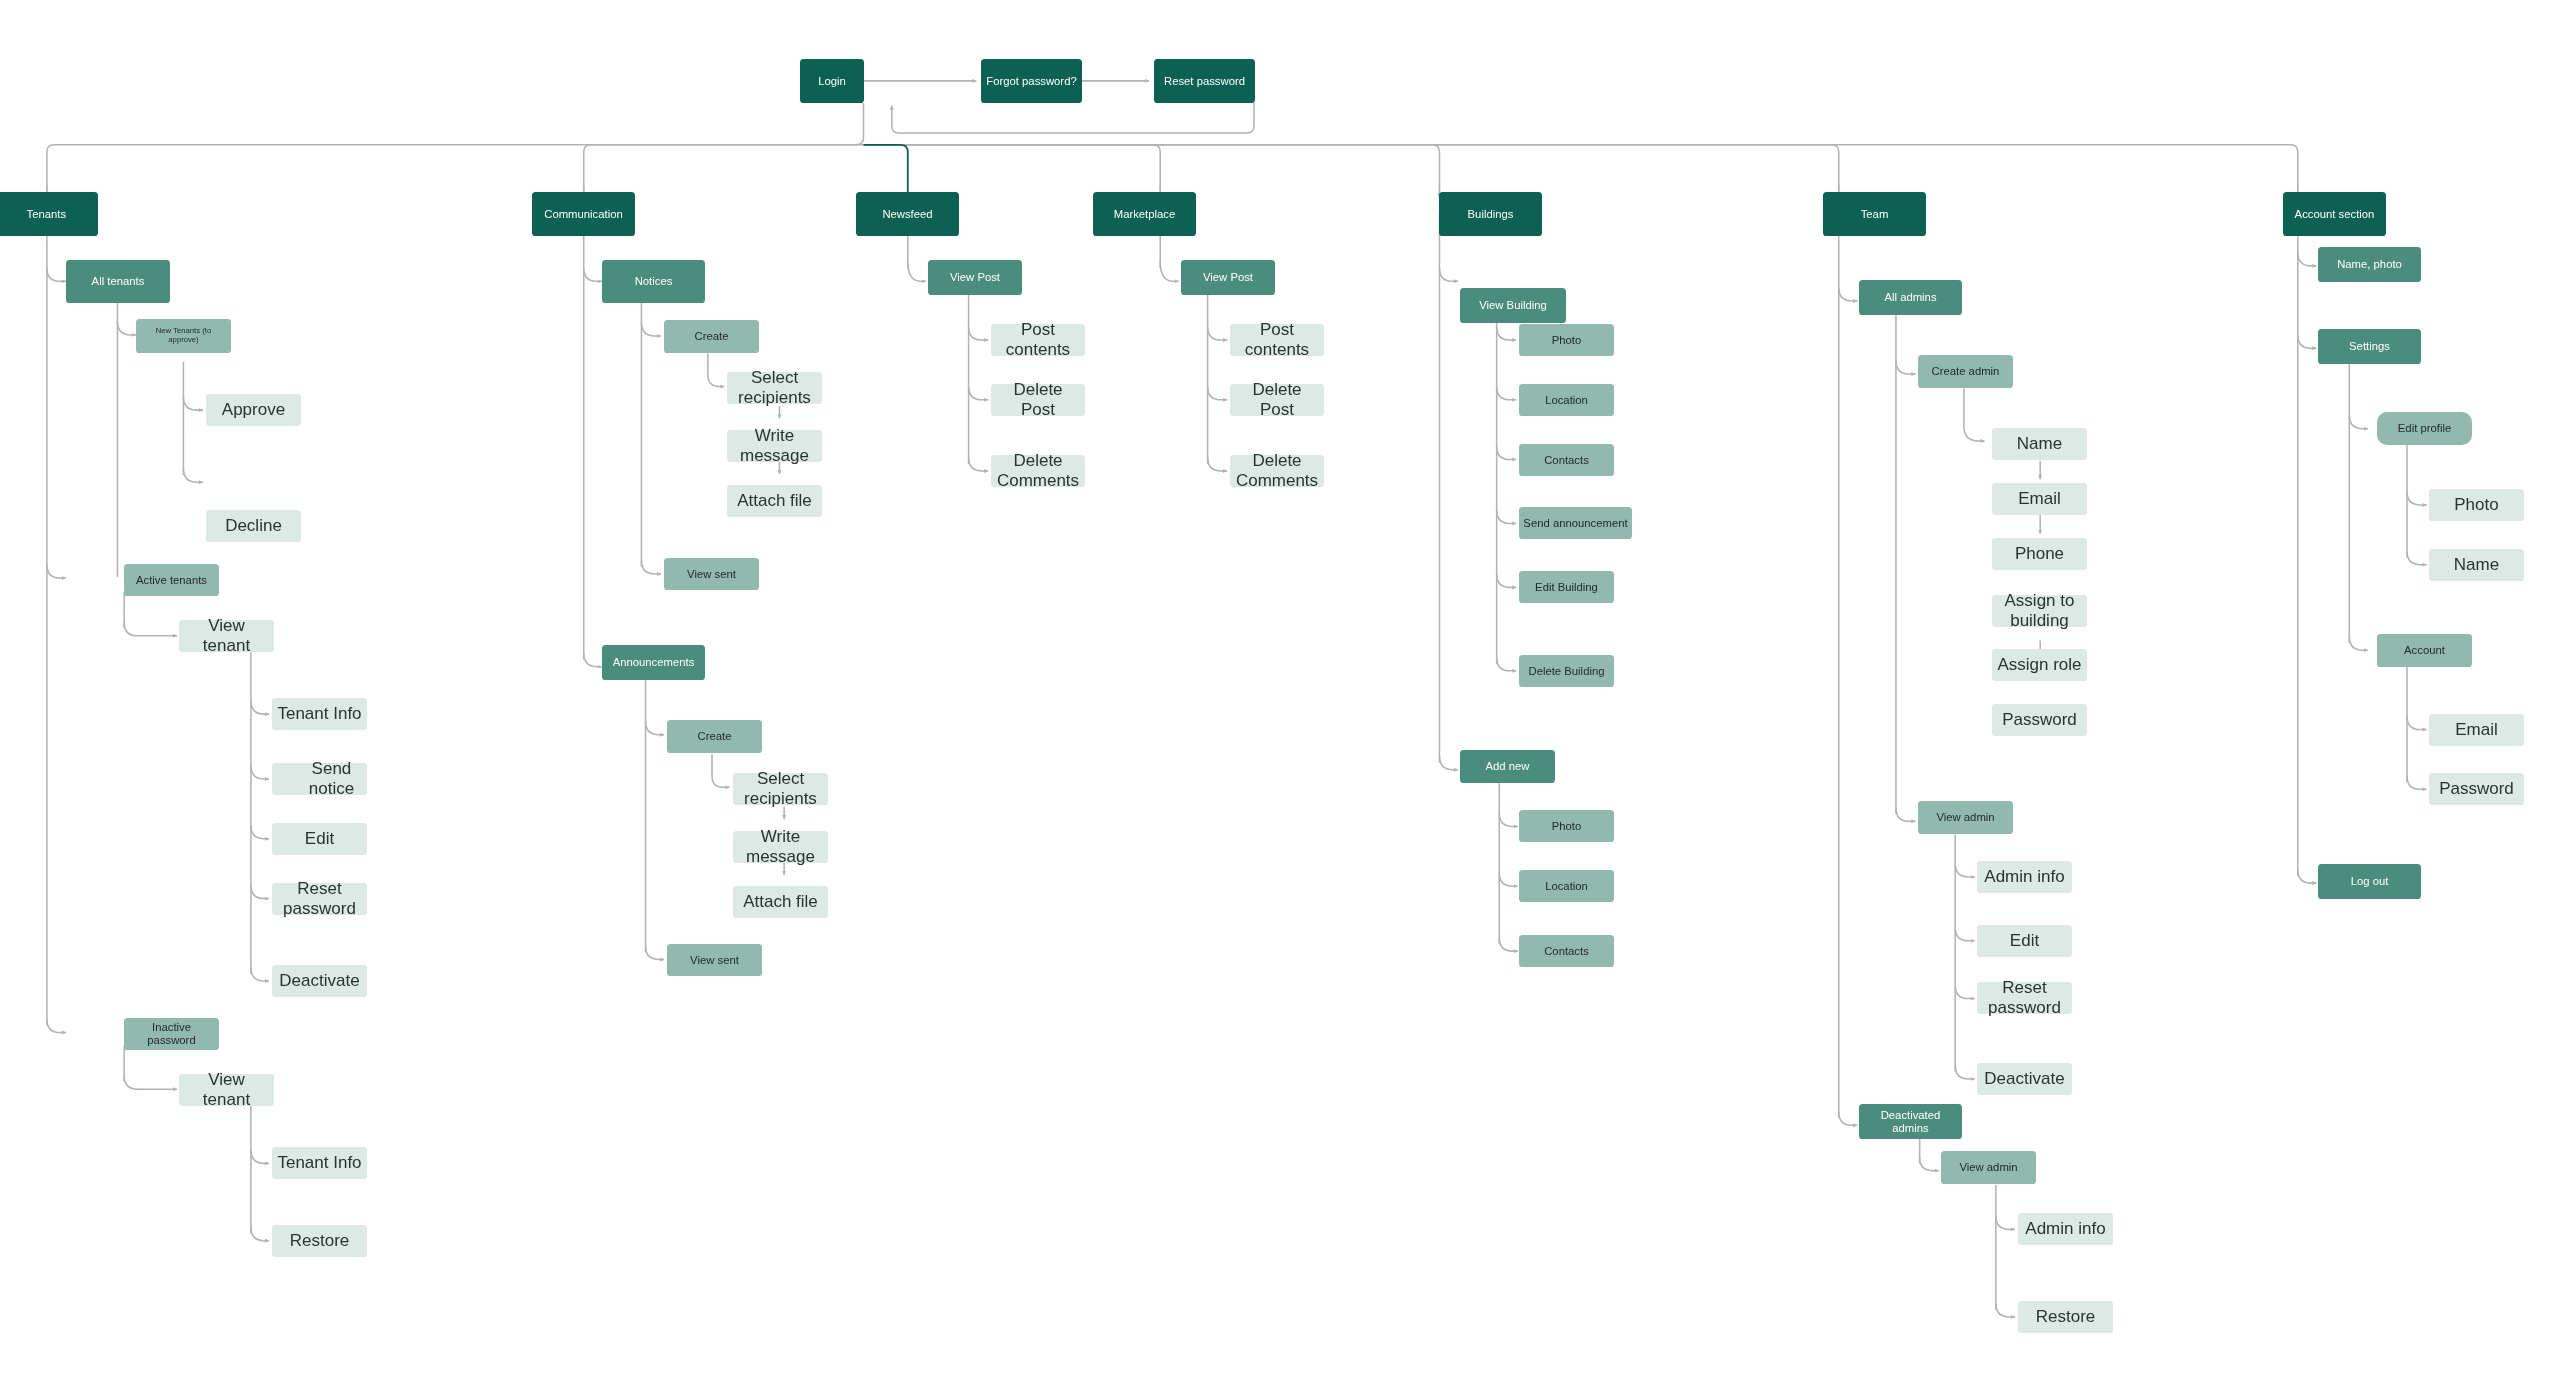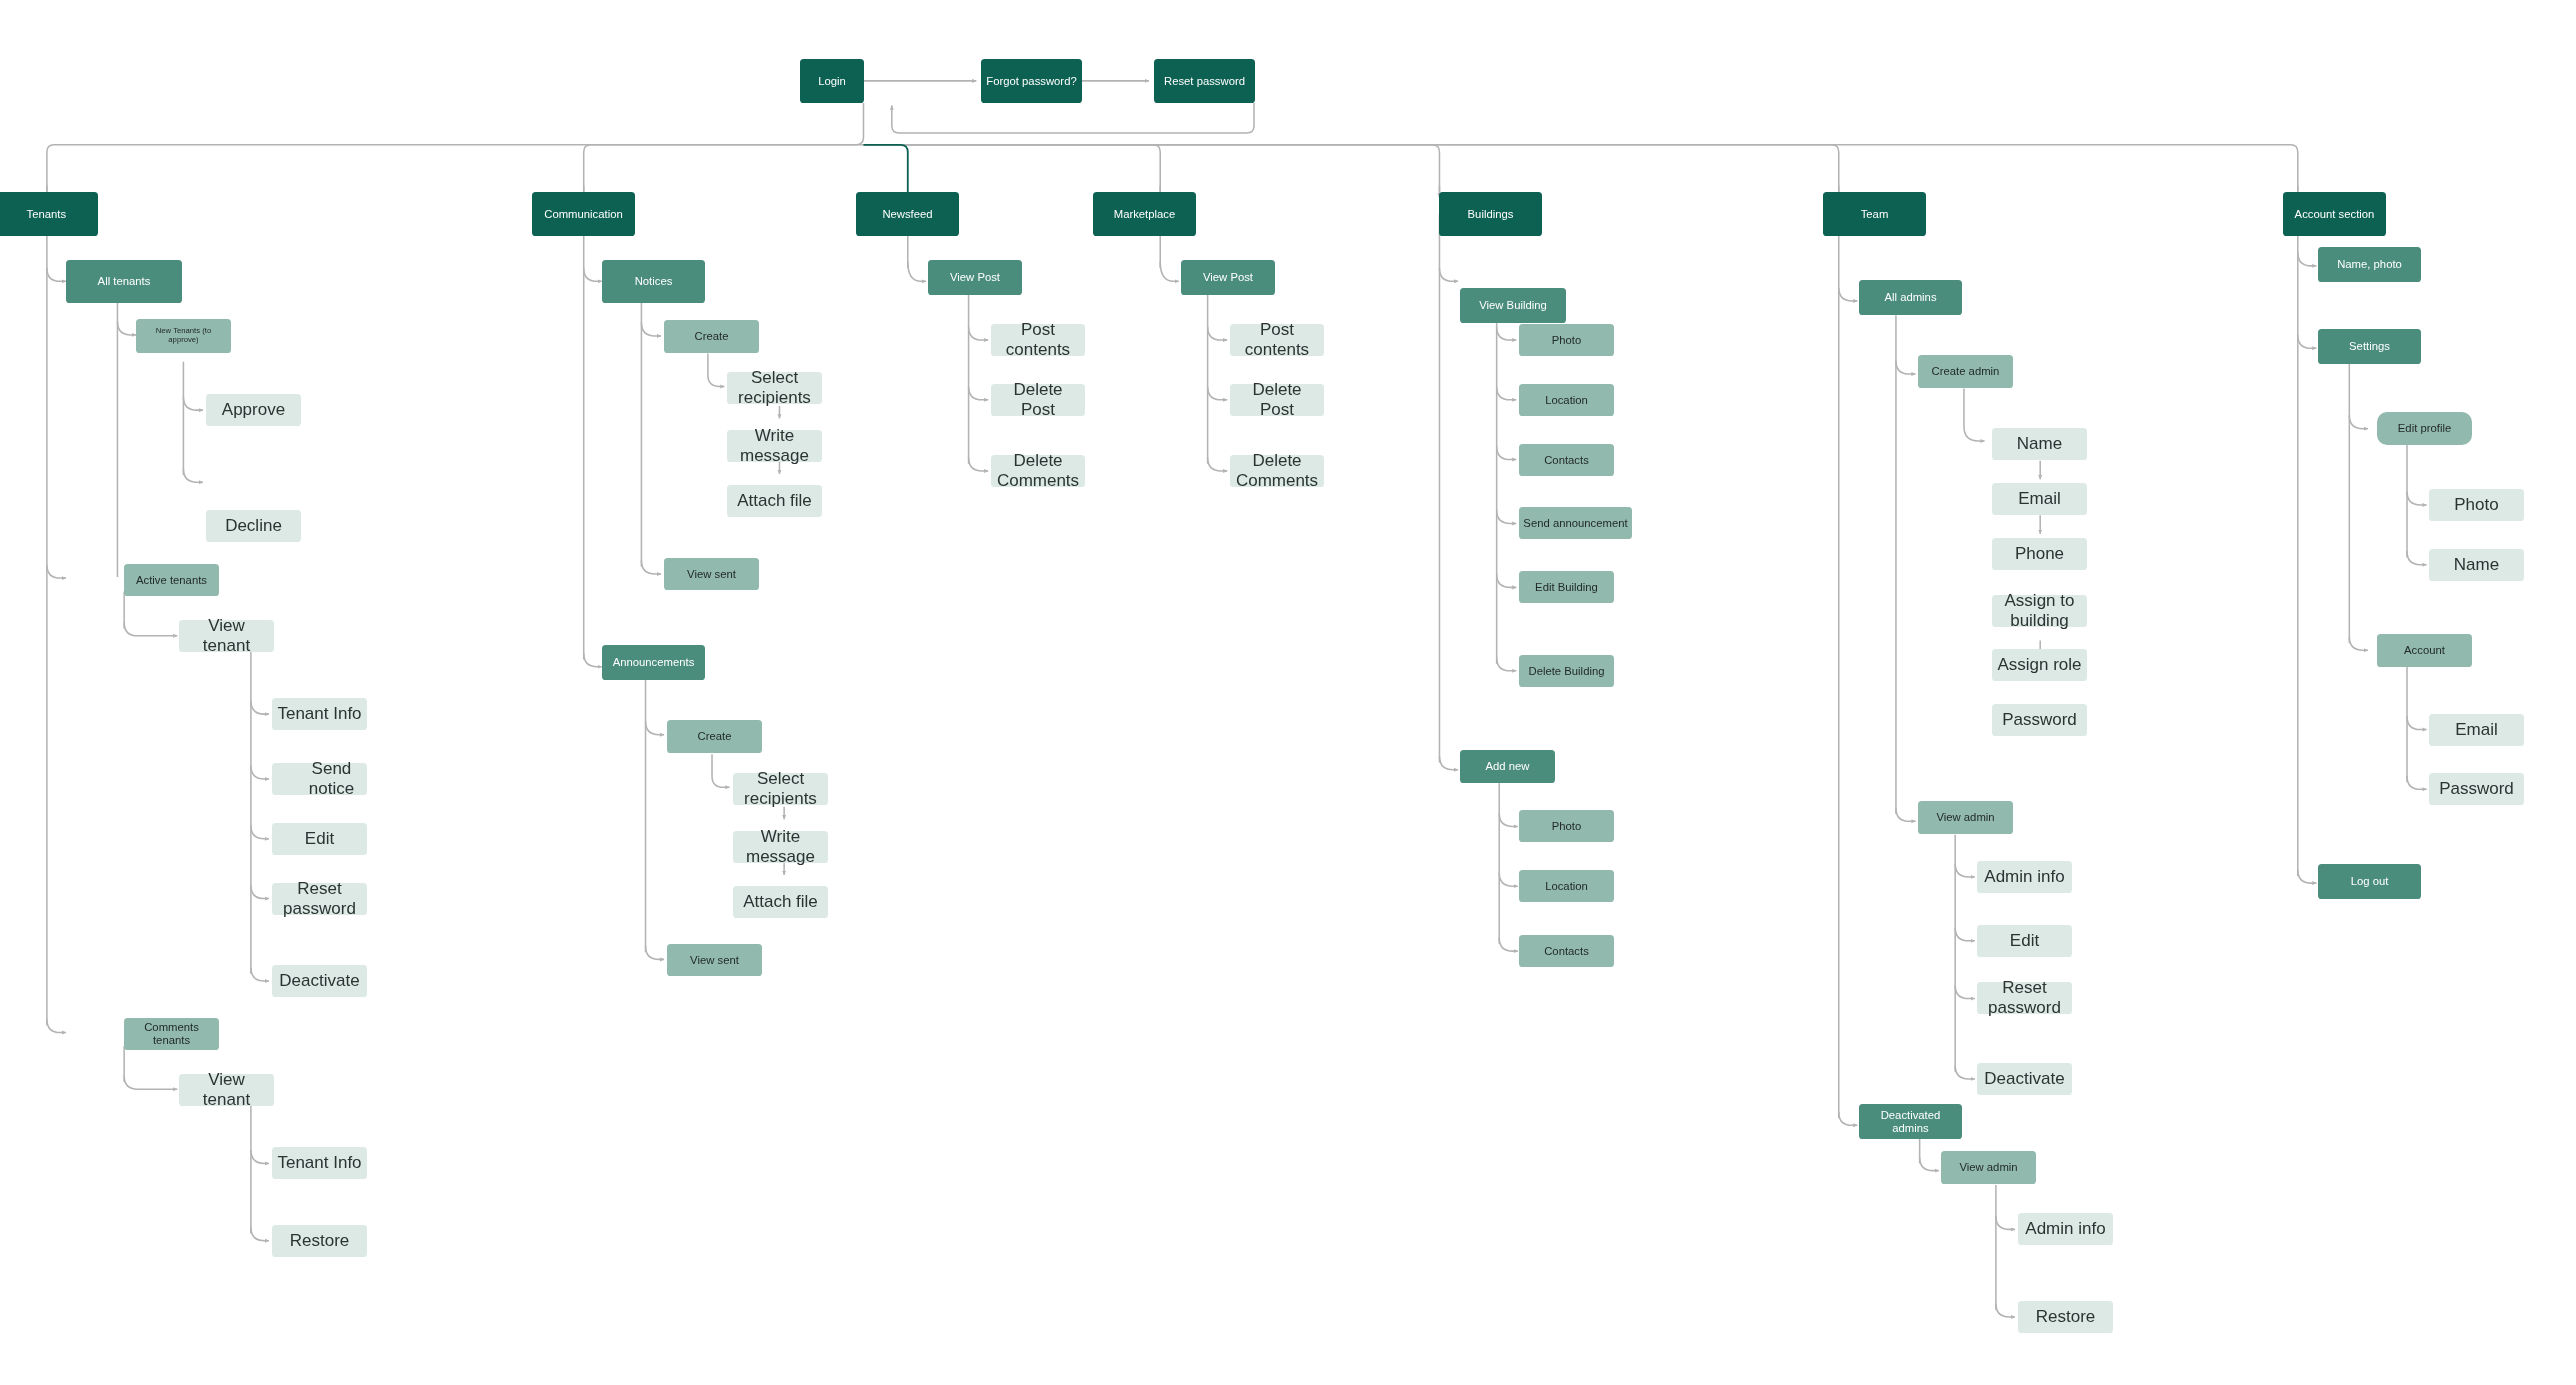--- a/index.html
+++ b/index.html
@@ -288,32 +288,32 @@
   <div class="node lvl1" style="left:1154px;top:59px;width:101px;height:44px;">Reset password</div>
 
   <div class="node lvl1" style="left:-5.2px;top:192px;width:103px;height:44px;">Tenants</div>
   <div class="node lvl1" style="left:532px;top:192px;width:103px;height:44px;">Communication</div>
   <div class="node lvl1" style="left:856px;top:192px;width:103px;height:44px;">Newsfeed</div>
   <div class="node lvl1" style="left:1093px;top:192px;width:103px;height:44px;">Marketplace</div>
   <div class="node lvl1" style="left:1439px;top:192px;width:103px;height:44px;">Buildings</div>
   <div class="node lvl1" style="left:1823px;top:192px;width:103px;height:44px;">Team</div>
   <div class="node lvl1" style="left:2283px;top:192px;width:103px;height:44px;">Account section</div>
 
-  <div class="node lvl2" style="left:66px;top:260px;width:116px;height:43px;">All tenants</div>
+  <div class="node lvl2" style="left:66px;top:260px;width:104px;height:43px;">All tenants</div>
   <div class="node lvl3 tiny" style="left:136px;top:319px;width:95px;height:34px;">New Tenants  (to approve)</div>
   <div class="node lvl4" style="left:206px;top:394px;width:95px;height:32px;">Approve</div>
   <div class="node lvl4" style="left:206px;top:466px;width:95px;height:32px;margin-top:44px;">Decline</div>
   <div class="node lvl3" style="left:124px;top:564px;width:95px;height:32px;">Active tenants</div>
   <div class="node lvl4" style="left:179px;top:620px;width:95px;height:32px;">View tenant</div>
   <div class="node lvl4" style="left:272px;top:698px;width:95px;height:32px;">Tenant Info</div>
   <div class="node lvl4" style="left:272px;top:763px;width:95px;height:32px;padding-left:28px;">Send notice</div>
   <div class="node lvl4" style="left:272px;top:823px;width:95px;height:32px;">Edit</div>
   <div class="node lvl4" style="left:272px;top:883px;width:95px;height:32px;">Reset password</div>
   <div class="node lvl4" style="left:272px;top:965px;width:95px;height:32px;">Deactivate</div>
-  <div class="node lvl3" style="left:124px;top:1018px;width:95px;height:32px;">Comments tenants</div>
+  <div class="node lvl3" style="left:124px;top:1018px;width:95px;height:32px;">Inactive password</div>
   <div class="node lvl4" style="left:179px;top:1074px;width:95px;height:32px;">View tenant</div>
   <div class="node lvl4" style="left:272px;top:1147px;width:95px;height:32px;">Tenant Info</div>
   <div class="node lvl4" style="left:272px;top:1225px;width:95px;height:32px;">Restore</div>
 
   <div class="node lvl2" style="left:602px;top:260px;width:103px;height:43px;">Notices</div>
   <div class="node lvl3" style="left:664px;top:320px;width:95px;height:33px;">Create</div>
   <div class="node lvl4" style="left:727px;top:372px;width:95px;height:32px;">Select recipients</div>
   <div class="node lvl4" style="left:727px;top:430px;width:95px;height:32px;">Write message</div>
   <div class="node lvl4" style="left:727px;top:485px;width:95px;height:32px;">Attach file</div>
   <div class="node lvl3" style="left:664px;top:558px;width:95px;height:32px;">View sent</div>

